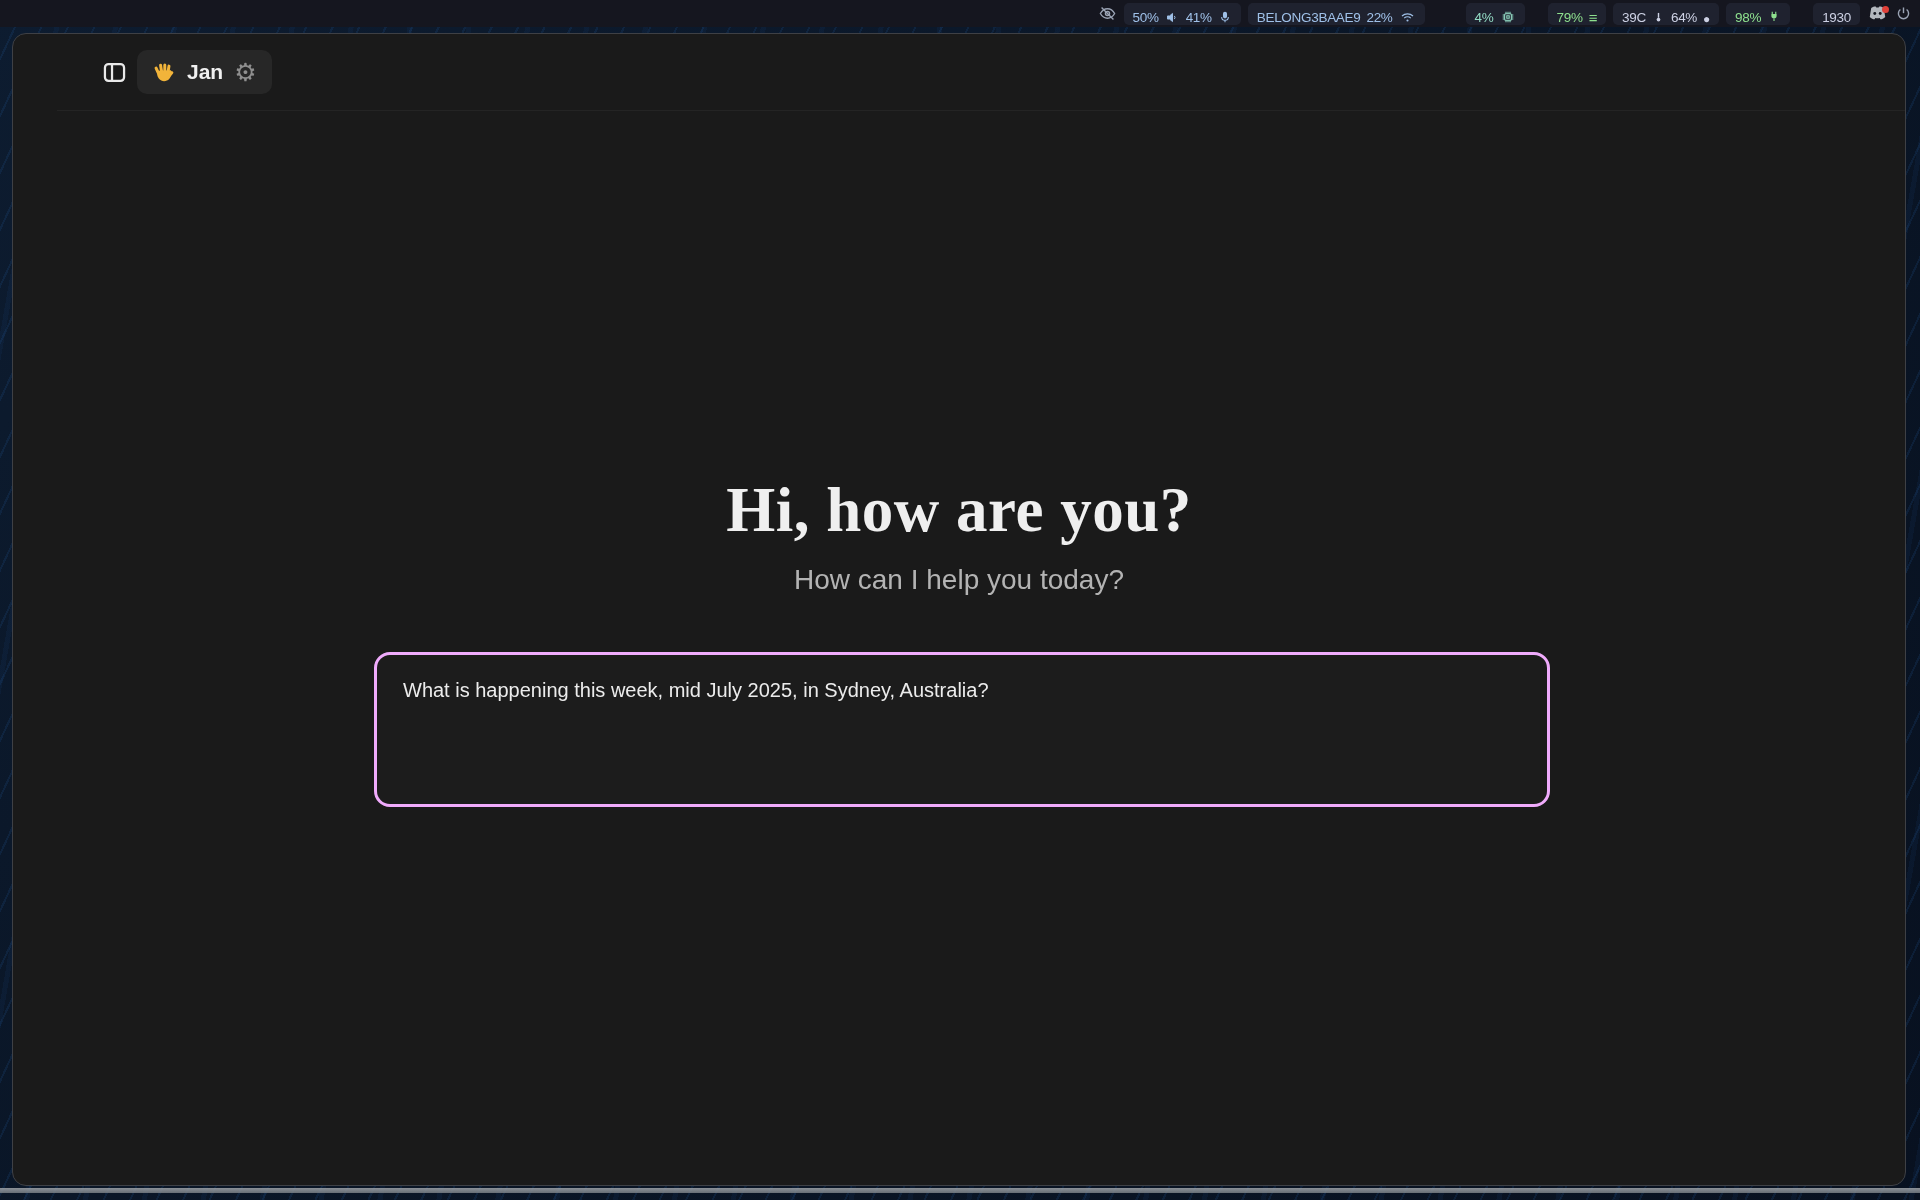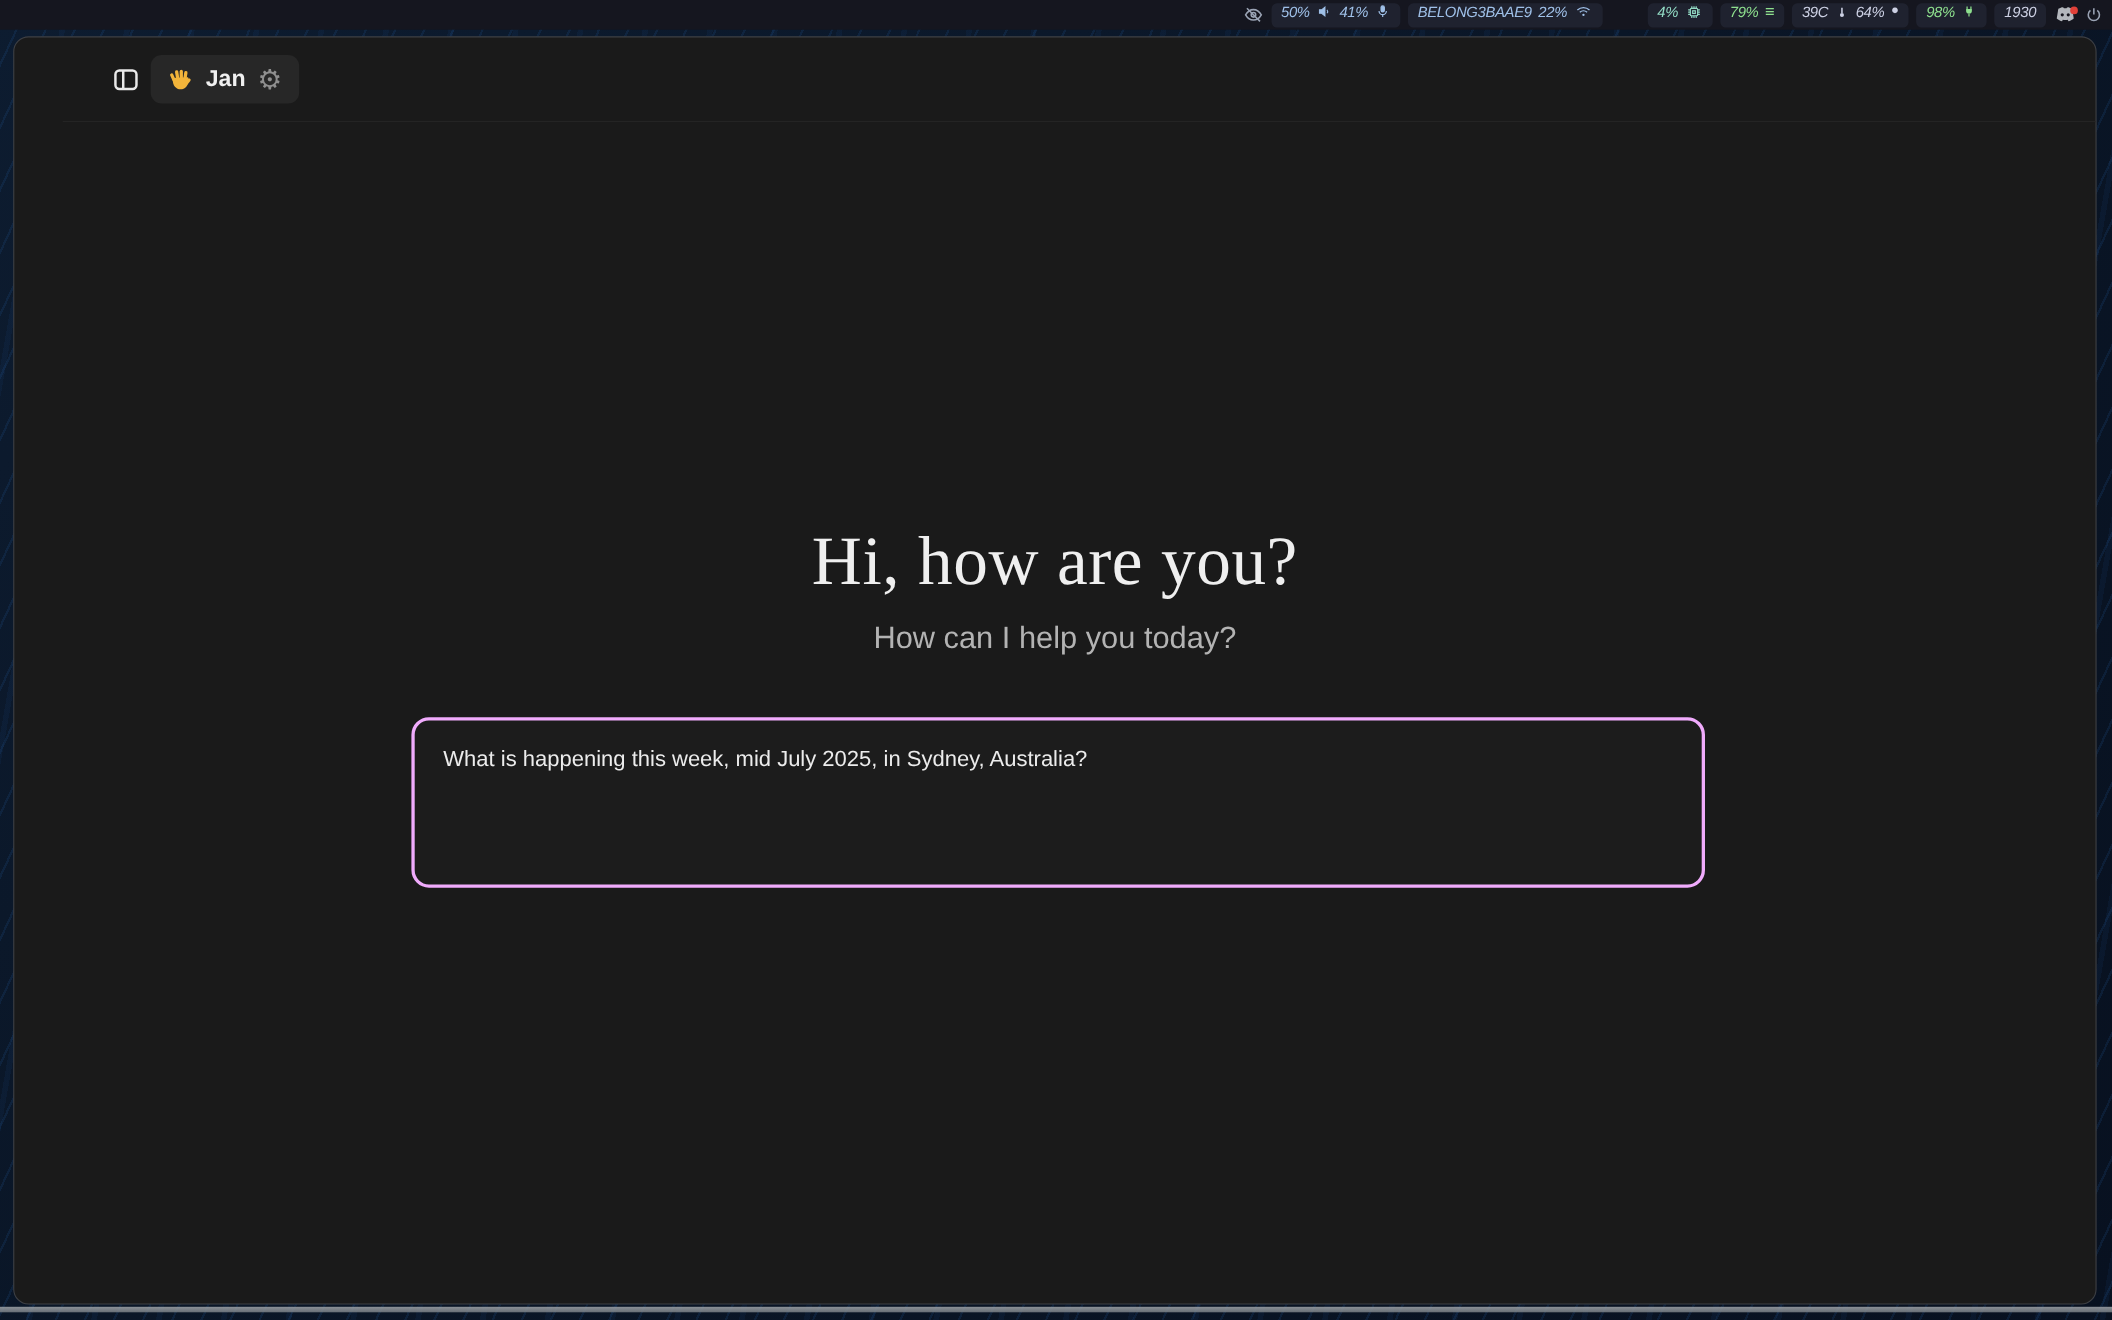--- a/index.html
+++ b/index.html
@@ -16,34 +16,33 @@
 
   
   .tray {
     position:absolute; top:0; left:0; right:0; height:27px;
     background:#15161f;
     display:flex; align-items:center; justify-content:flex-end;
     padding:0 8px; gap:7px;
     font-size:13.5px; letter-spacing:-0.3px;
   }
   .pill {
-    display:flex; align-items:flex-start; gap:6px;
+    display:flex; align-items:flex-end; gap:6px;
     height:22px; padding:0 9px; border-radius:5px;
     background:rgba(125,145,200,0.10);
     white-space:nowrap;
-    font-style:italic;
   }
   .t-blue  { color:#9fc0e8; }
   .t-teal  { color:#93dcc5; }
   .t-green { color:#8ee08e; }
   .t-lav   { color:#cdd1e4; }
   .t-gray  { color:#9aa3b4; }
   .tray svg { display:block; }
   .ml-lg { margin-left:34px; }
-  .ml-md { }
+  .ml-md { margin-left:16px; }
   .mem-glyph { font-weight:bold; font-size:15px; line-height:1; }
   .dot-glyph { font-size:12px; line-height:1; }
   .tray-icon-btn { display:flex; align-items:center; position:relative; }
   .discord-badge { position:absolute; top:1px; right:-1px; width:7px; height:7px; border-radius:50%; background:#e04038; }
 
   
   .window {
     position:absolute; left:12px; top:33px; width:1894px; height:1153px;
     background:#1a1a1a;
     border:1px solid #3e4045;
@@ -60,21 +59,21 @@
     display:flex; align-items:center; gap:11px;
     height:44px; padding:0 15px; border-radius:10px;
     background:#272727; cursor:pointer;
   }
   .ws-name { color:#f0f0f0; font-size:21px; font-weight:700; }
   .gear { color:#8f8f8f; font-size:25px; line-height:1; font-family:"DejaVu Sans", sans-serif; }
 
   
   .hero { position:absolute; top:445px; left:0; right:0; text-align:center; }
   .hero-title {
-    font-family:"Liberation Serif", serif; font-weight:400;
+    font-family:"Liberation Serif", serif; font-weight:700;
     font-size:63px; color:#efefef; letter-spacing:0.5px; line-height:1;
   }
   .hero-sub { margin-top:22px; font-size:28px; color:#b3b3b3; }
 
   
   .composer {
     position:absolute; left:361px; top:618px; width:1176px; height:155px;
     background:#1c1c1c; border:3px solid #f0abfc; border-radius:16px;
   }
   .message { position:absolute; top:24px; left:26px; right:26px; font-size:20px; color:#ececec; }

